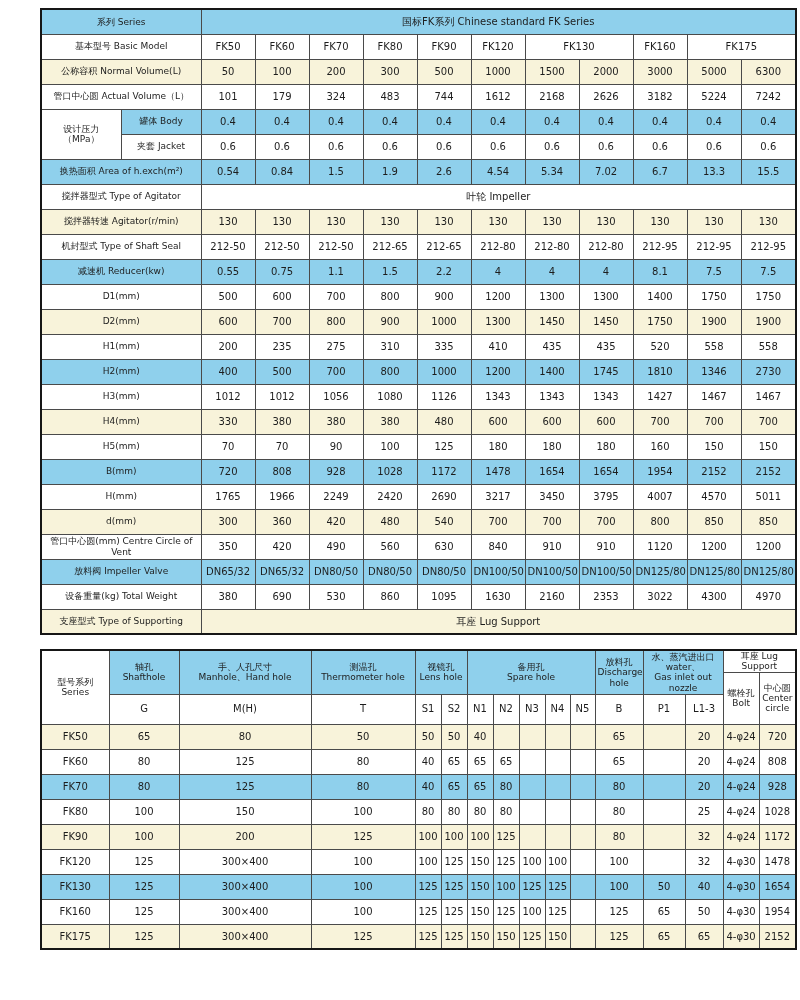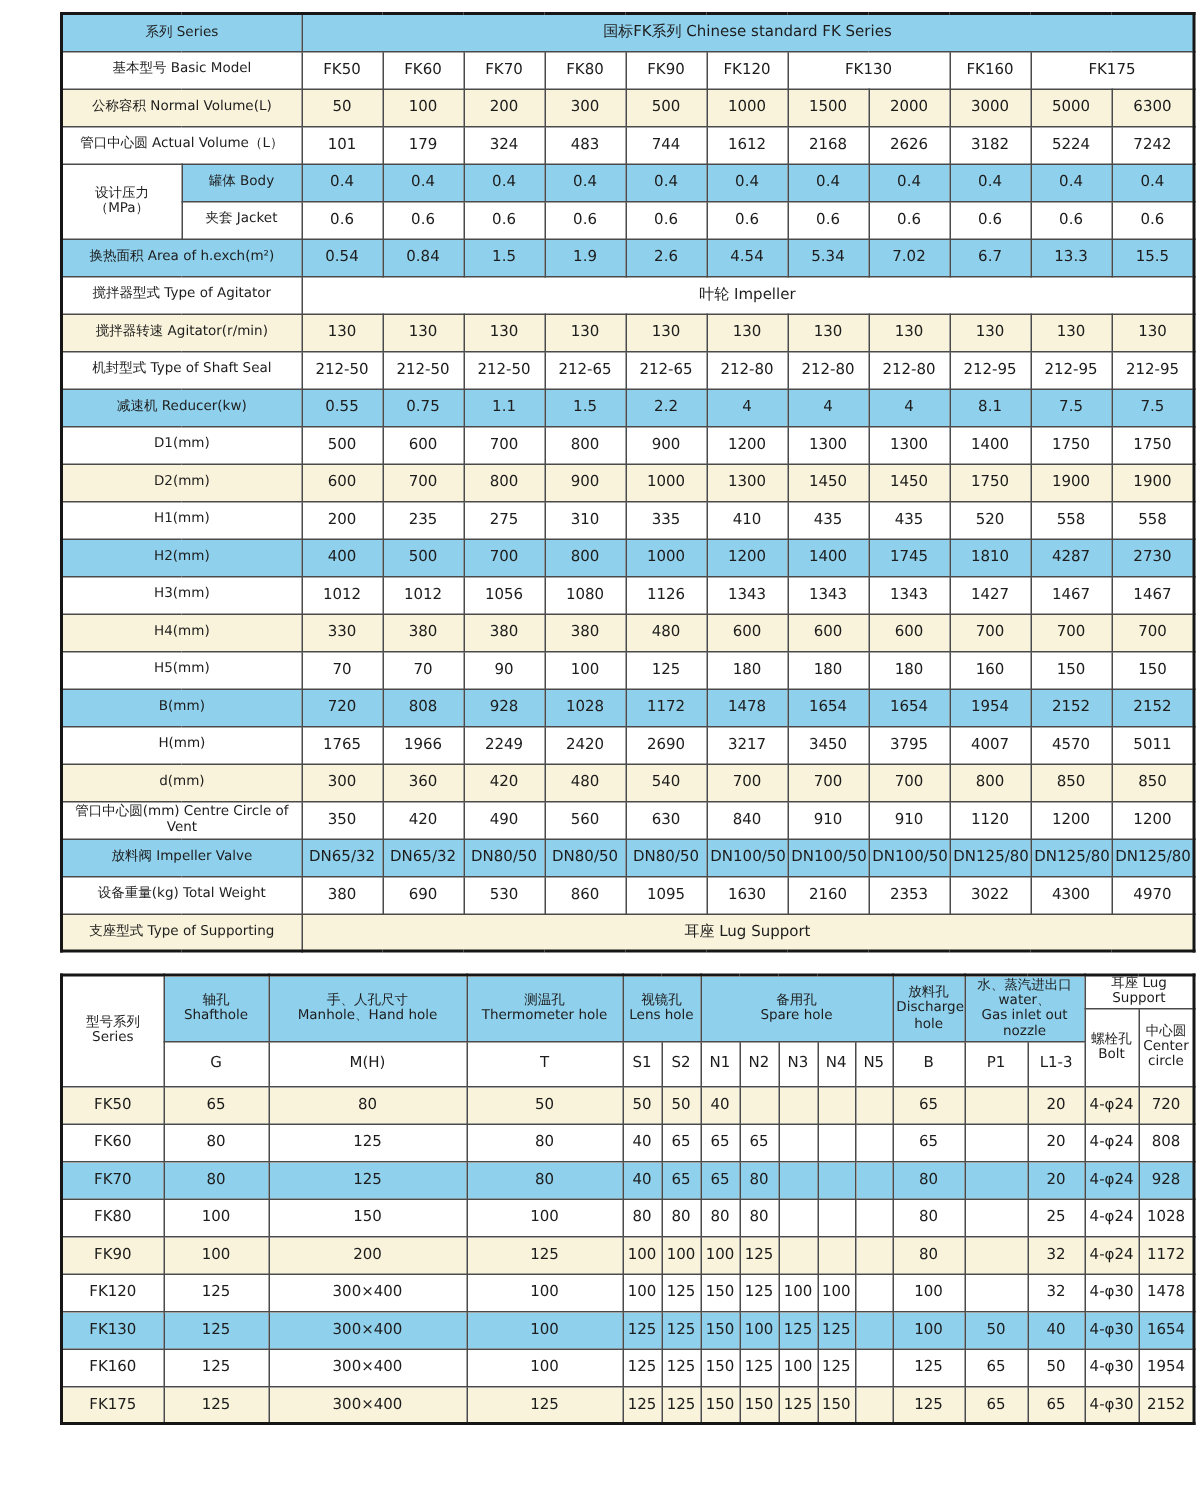--- a/index.html
+++ b/index.html
@@ -222,21 +222,21 @@
           <td class="c-blue lab" colspan="2">H2(mm)</td>
           <td class="c-blue val">400</td>
           <td class="c-blue val">500</td>
           <td class="c-blue val">700</td>
           <td class="c-blue val">800</td>
           <td class="c-blue val">1000</td>
           <td class="c-blue val">1200</td>
           <td class="c-blue val">1400</td>
           <td class="c-blue val">1745</td>
           <td class="c-blue val">1810</td>
-          <td class="c-blue val">4287</td>
+          <td class="c-blue val">1346</td>
           <td class="c-blue val">2730</td>
         </tr>
         <tr>
           <td class="c-white lab" colspan="2">H3(mm)</td>
           <td class="c-white val">1012</td>
           <td class="c-white val">1012</td>
           <td class="c-white val">1056</td>
           <td class="c-white val">1080</td>
           <td class="c-white val">1126</td>
           <td class="c-white val">1343</td>

